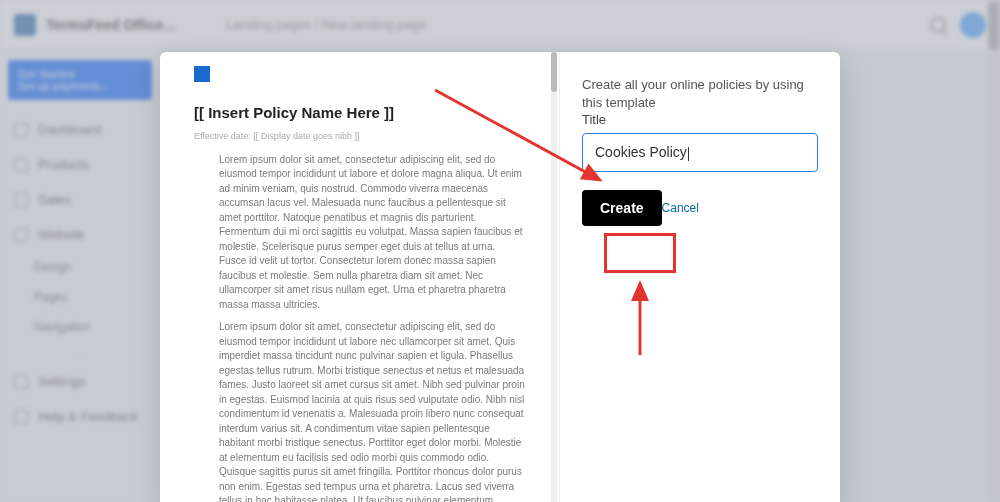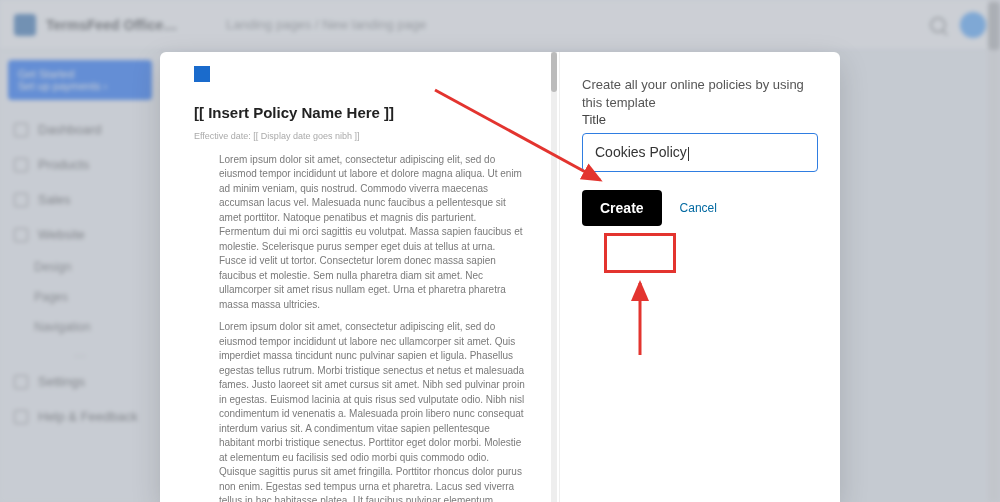--- a/index.html
+++ b/index.html
@@ -32,21 +32,21 @@
   .section-title { font-weight: 700; font-size: 12px; color: #333; margin: 10px 0 4px; }
   .lorem { margin-bottom: 8px; margin-left: 25px; }
   .preview-scroll { position: absolute; right: 2px; top: 0; bottom: 0; width: 6px; background: #eee; }
   .preview-thumb { width: 100%; height: 40px; background: #bbb; border-radius: 3px; }
   
   .form-pane { width: 280px; padding: 24px 22px; }
   .form-title { font-weight: 700; font-size: 18px; color: #222; margin-bottom: 8px; }
   .form-desc { font-size: 13px; color: #555; line-height: 1.4; }
   .field-label { font-size: 13px; color: #444; margin-bottom: 6px; display: block; }
   .title-input { width: 100%; padding: 10px 12px; border: 1.5px solid #2f7de1; border-radius: 4px; font-size: 14px; color: #333; outline: none; }
-  .actions { margin-top: 18px; display: flex; align-items: center; gap: 18px; }
+  .actions { margin-top: 18px; display: flex; align-items: center; }
   .create-btn { background: #000; color: #fff; border: none; padding: 10px 18px; border-radius: 4px; font-size: 14px; font-weight: 600; cursor: pointer; }
   .cancel-btn { background: none; border: none; color: #0369a1; font-size: 12px; cursor: pointer; }
   
   .highlight-create { position: absolute; border: 3px solid #e3342f; pointer-events: none; }
   .arrow { position: absolute; pointer-events: none; }
   .arrow svg { overflow: visible; }
   
   .page-scroll { position: absolute; right: 0; top: 0; bottom: 0; width: 12px; background: #e8e8e8; }
   .page-thumb { width: 100%; height: 48px; background: #b3b3b3; border-radius: 4px; margin-top: 2px; }
   .cursor { display: inline-block; width: 1px; height: 14px; background: #333; vertical-align: middle; margin-left: 1px; }

